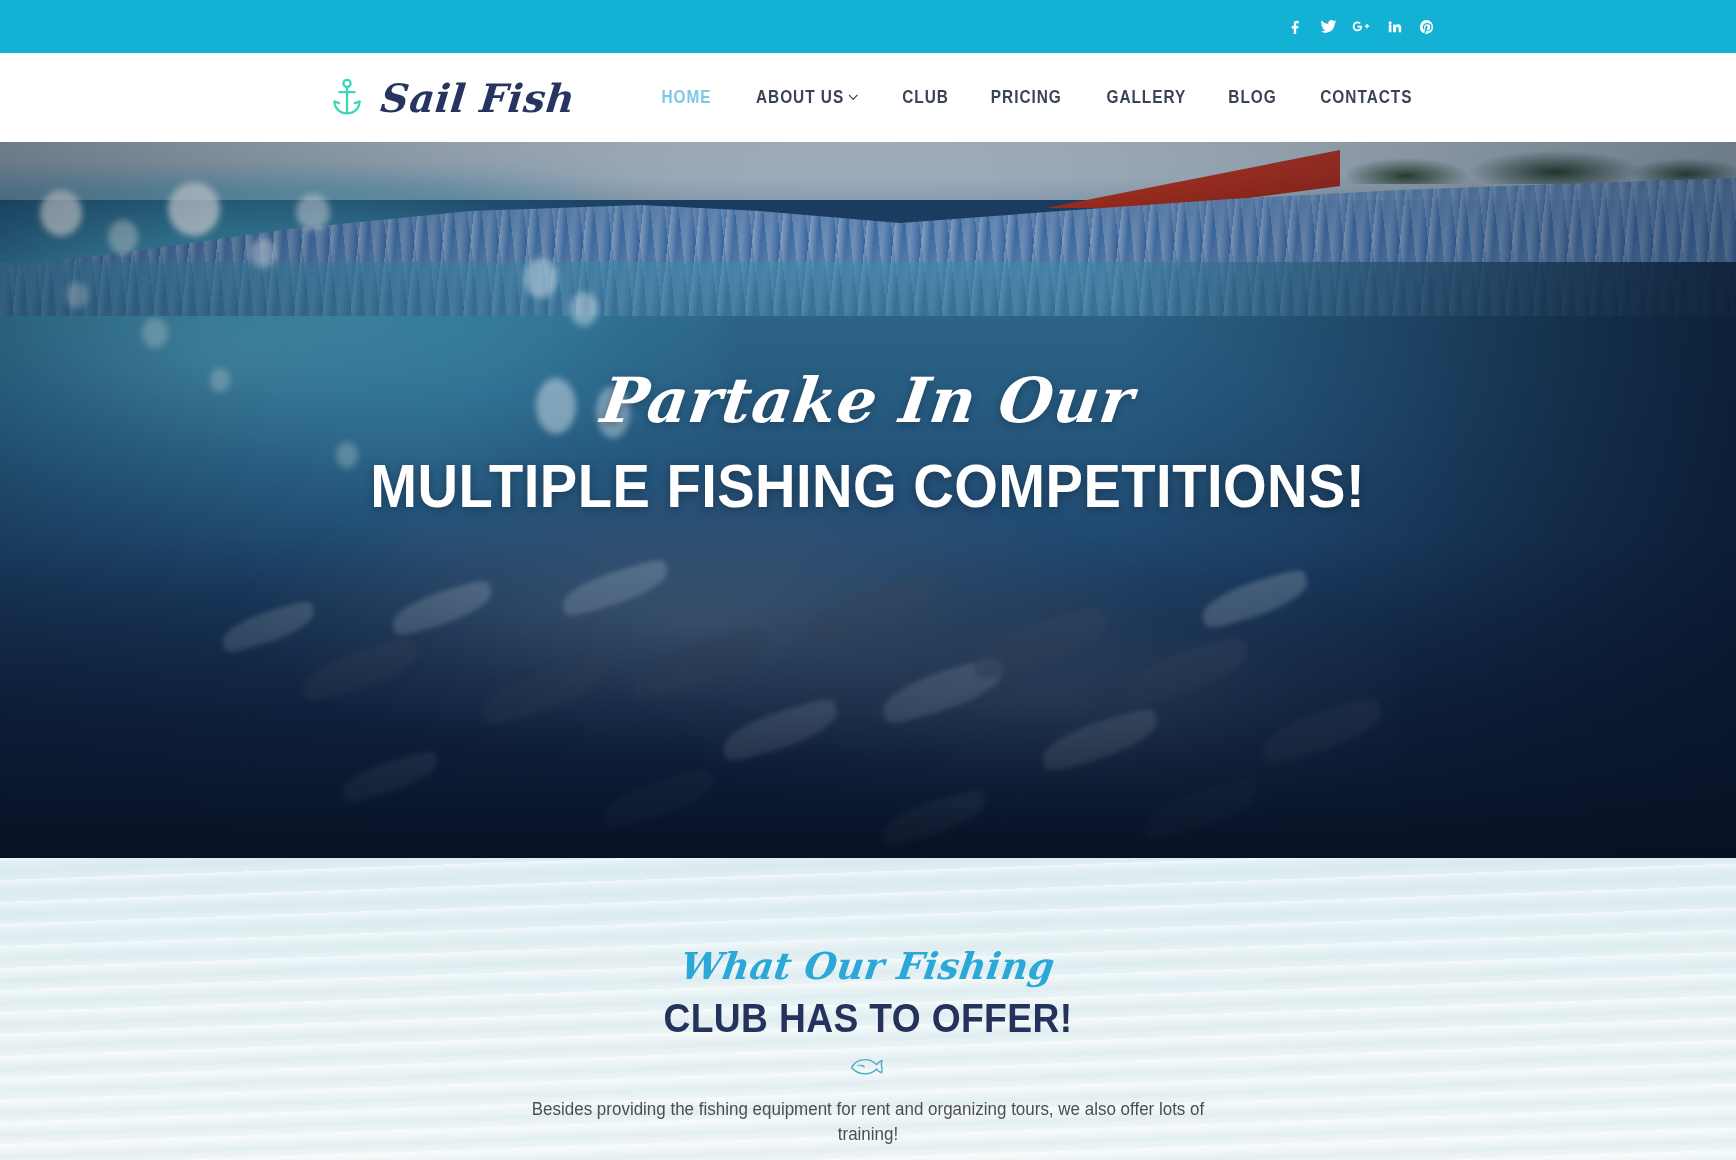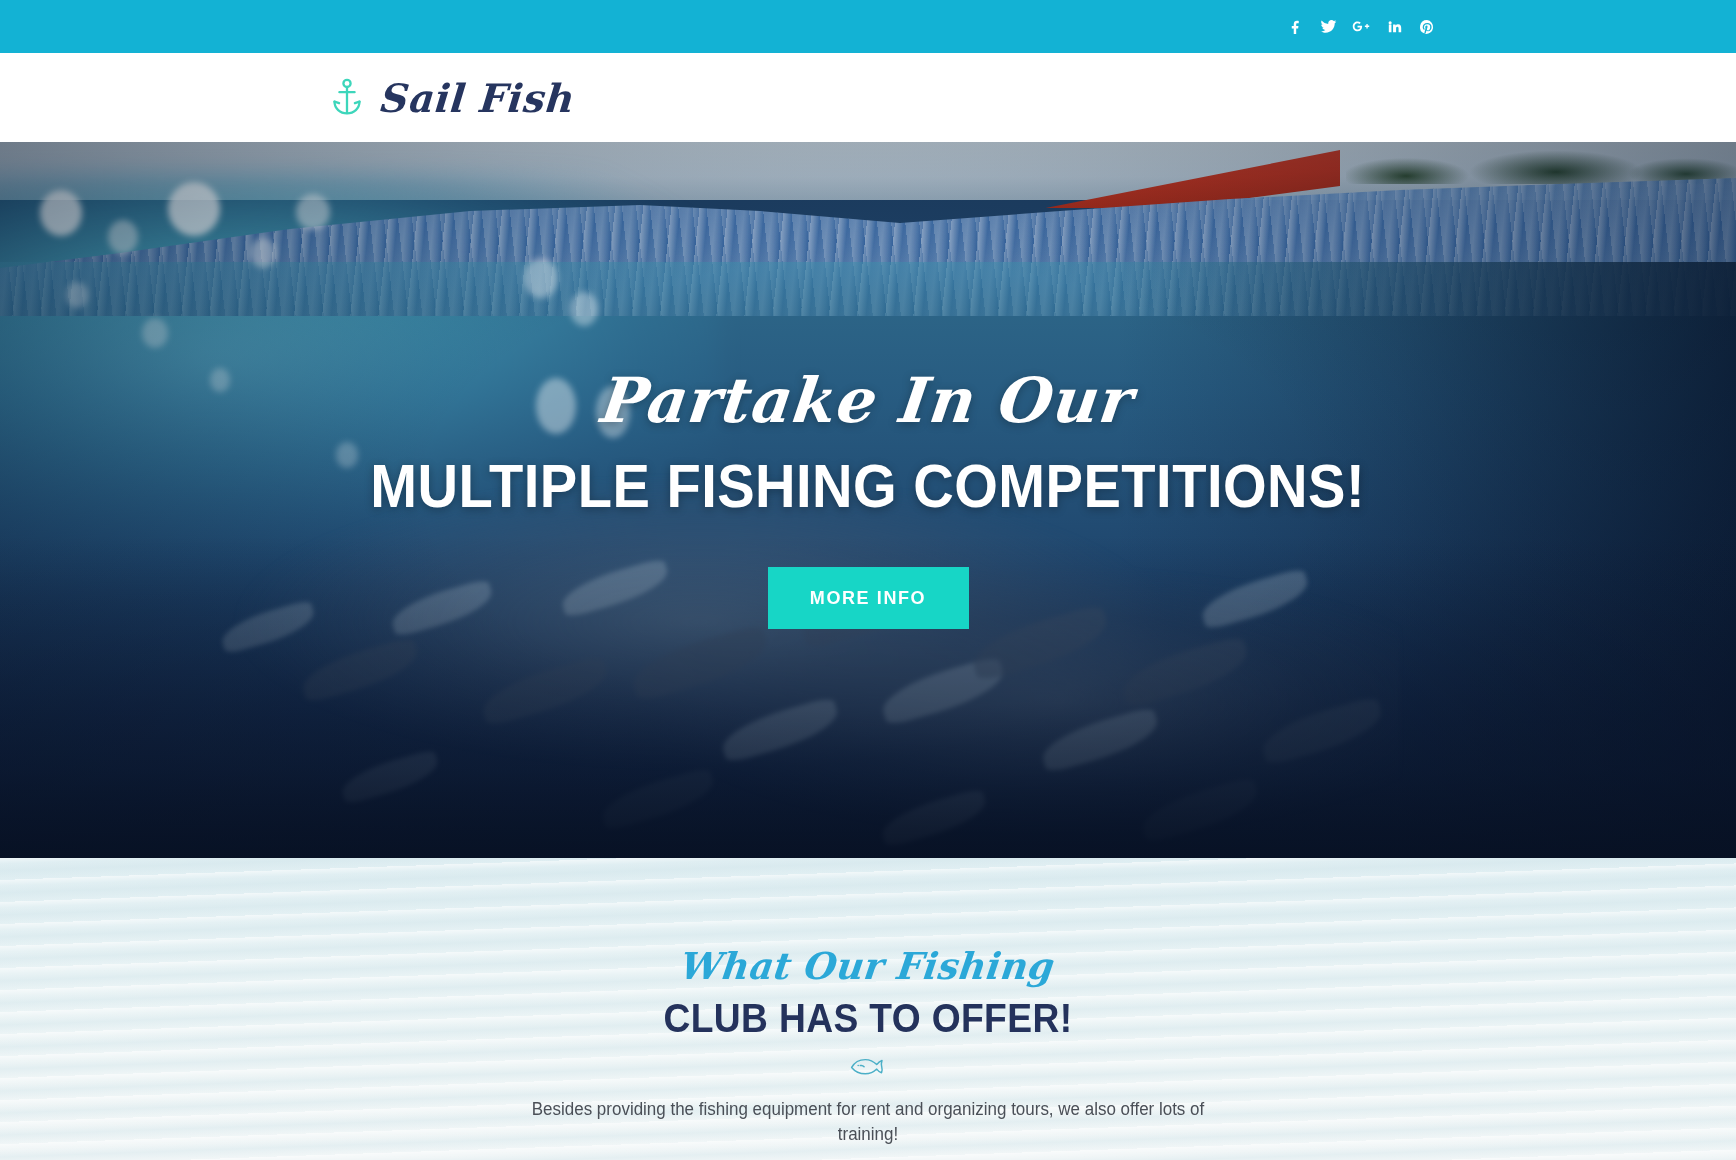--- a/index.html
+++ b/index.html
@@ -281,20 +281,48 @@
           <path d="M17 9.2V35"></path>
           <path d="M9.4 14.2h15.2"></path>
           <path d="M4.5 23.6c0 7 5.6 11.8 12.5 11.8s12.5-4.8 12.5-11.8"></path>
           <path d="M4.5 23.6l4.6 1.6M29.5 23.6l-4.6 1.6"></path>
         </g>
       </svg>
     </span>
     <span class="brand-name">Sail Fish</span>
   </a>
 
+  <nav class="nav">
+    <a href="#" class="nav-item active">
+      <span>HOME</span>
+    </a>
+    <a href="#" class="nav-item">
+      <span>ABOUT US</span>
+      <span class="chev">
+        <svg viewBox="0 0 12 8" width="11" height="7">
+            <path d="M1 1.4 6 6.2l5-4.8" fill="none" stroke="#3b4456" stroke-width="1.4" stroke-linecap="round" stroke-linejoin="round"></path>
+          </svg>
+      </span>
+    </a>
+    <a href="#" class="nav-item">
+      <span>CLUB</span>
+    </a>
+    <a href="#" class="nav-item">
+      <span>PRICING</span>
+    </a>
+    <a href="#" class="nav-item">
+      <span>GALLERY</span>
+    </a>
+    <a href="#" class="nav-item">
+      <span>BLOG</span>
+    </a>
+    <a href="#" class="nav-item">
+      <span>CONTACTS</span>
+    </a>
+  </nav>
 </div>
 
 <section class="hero">
   <div class="hero-img">
     <div class="sky"></div>
     <div class="island"></div>
     <div class="boat"></div>
     <div class="glow-left"></div>
     <div class="surface"></div>
     <div class="water"></div>
@@ -336,21 +364,20 @@
       <span class="fish" style="left:700px; top:330px; width:108px; height:32px; opacity:.7;"></span>
       <span class="fish d" style="left:960px; top:320px; width:120px; height:36px; opacity:.75;"></span>
     </div>
 
     <div class="hero-vignette"></div>
   </div>
 
   <div class="hero-content">
     <div class="hero-line1">Partake In Our</div>
     <div class="hero-line2">MULTIPLE FISHING COMPETITIONS!</div>
-    <button class="btn-more">MORE INFO</button>
   </div>
 </section>
 
 <section class="offer">
   <div class="offer-script">What Our Fishing</div>
   <h2 class="offer-title">CLUB HAS TO OFFER!</h2>
   <div class="offer-divider">
     <svg viewBox="0 0 44 24" width="40" height="22">
       <g fill="none" stroke="#4bafc7" stroke-width="1.6" stroke-linecap="round" stroke-linejoin="round">
         <path d="M4 13.6c3-5.4 9-8.6 15-8.6 5 0 9.4 2.2 12.6 5.4 1.4-2 3.4-3.6 5.8-4.4-.8 2.4-.9 4.8-.3 7 .6 2.2.6 4.4-.2 6.4-2.2-.8-4-2.2-5.3-4-3.2 3.2-7.6 5.2-12.6 5.2-6 0-11.6-2.8-15-7z"></path>

